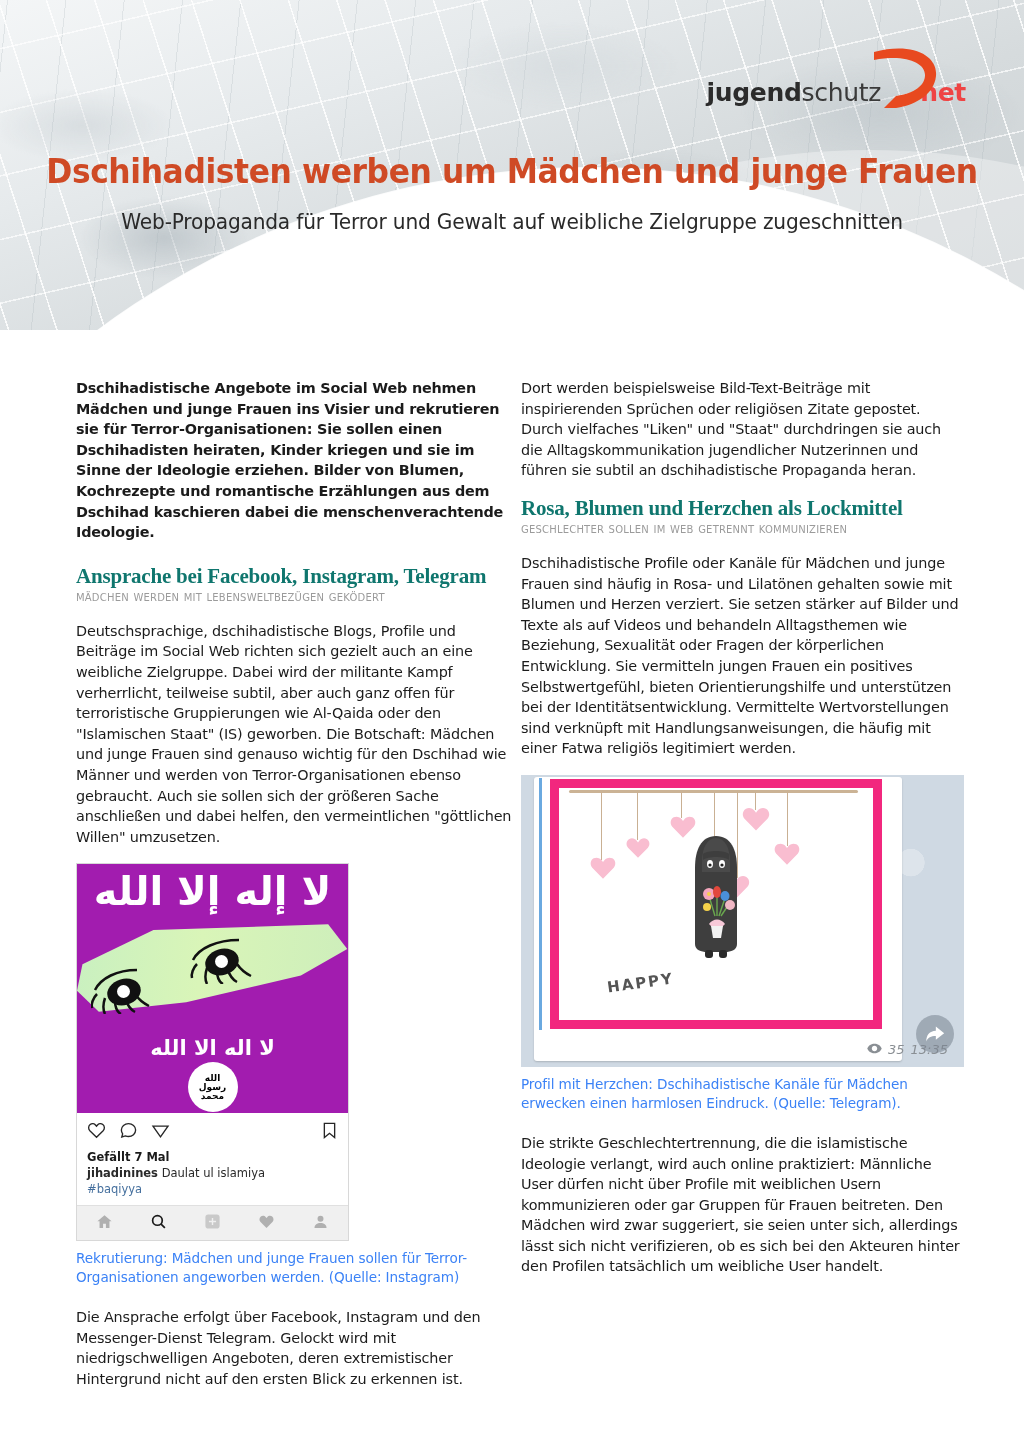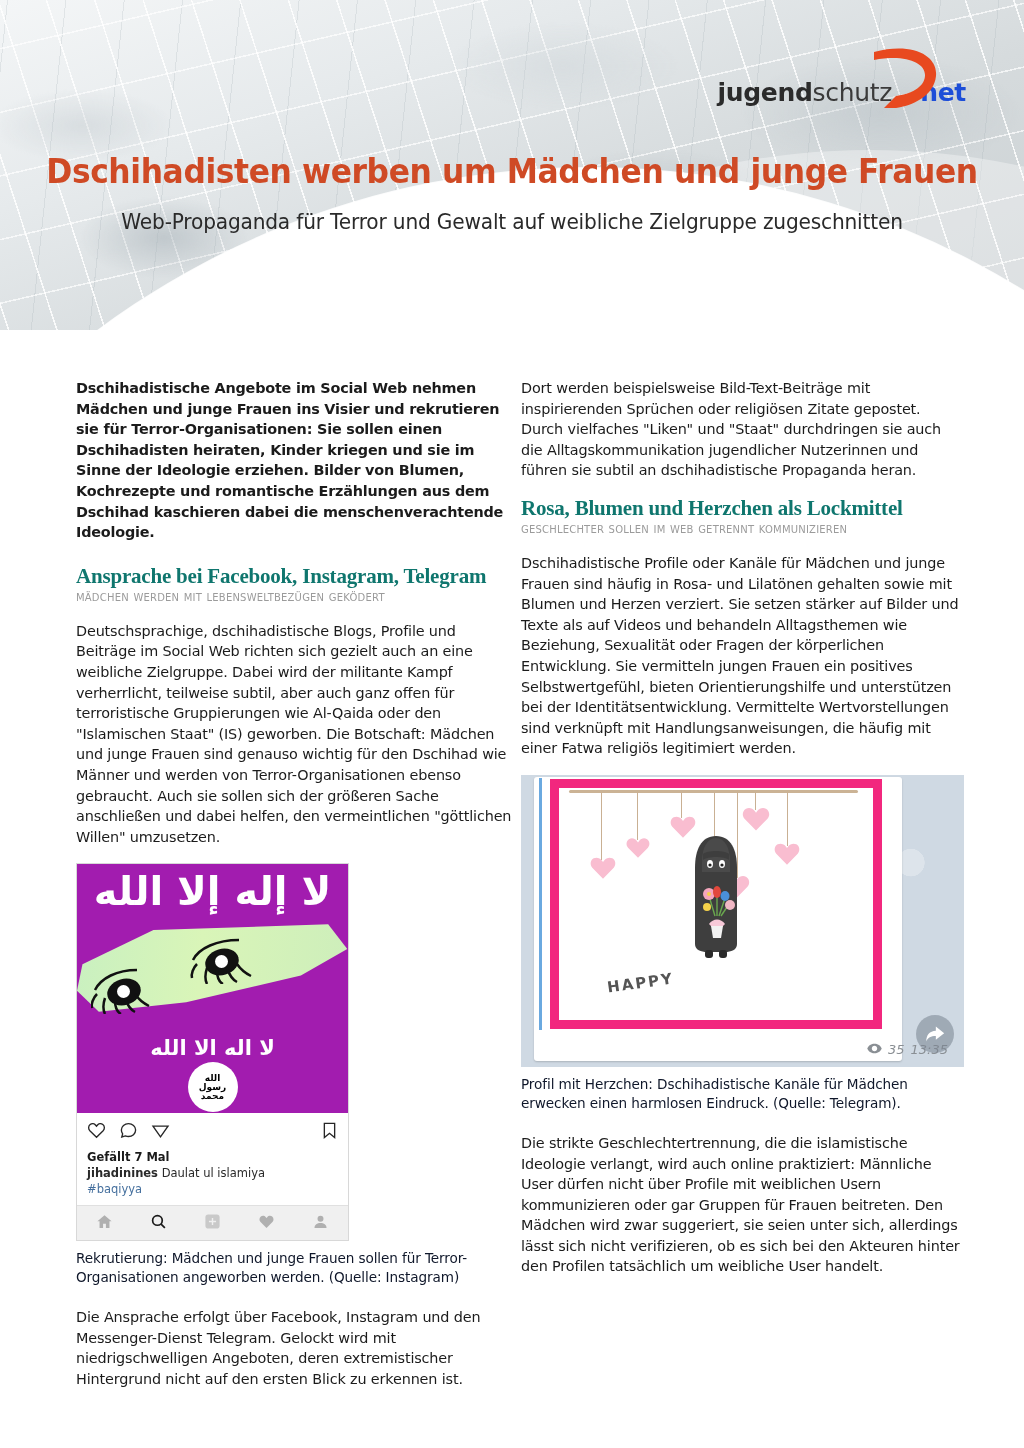--- a/index.html
+++ b/index.html
@@ -53,21 +53,21 @@
   
   .logo{
     position:absolute;right:58px;top:78px;
     display:flex;align-items:baseline;
     font-family:"DejaVu Sans", sans-serif;
     font-size:25px;letter-spacing:-.3px;
     z-index:5;
   }
   .logo .lg1{font-weight:bold;color:#2b2b2b;}
   .logo .lg2{font-weight:normal;color:#3a3a3a;}
-  .logo .lg3{font-weight:bold;color:#1d4ed8;margin-left:28px;}
+  .logo .lg3{font-weight:bold;color:#ef4444;margin-left:39px;}
   .logo .swoosh{
     position:absolute;right:26px;top:-32px;width:74px;height:74px;
   }
 
   
   .title{
     position:absolute;left:0;top:152px;width:1024px;
     text-align:center;
     font-family:"DejaVu Sans", sans-serif;
     font-weight:bold;
@@ -128,21 +128,21 @@
     font-variant:small-caps;
     text-transform:lowercase;
     letter-spacing:0.2px;
     line-height:18px;
   }
   h3.sub::first-letter{font-size:1em;}
   p.caption{
     margin:8px 0 20px 0;
     font-size:13.6px;
     line-height:19px;
-    color:#0f172a;
+    color:#3b82f6;
     letter-spacing:-0.1px;
   }
 
   
   .ig-card{
     width:273px;margin:12px 0 0 0;
     border:1px solid #d8d8d8;
     background:#fff;
     box-sizing:border-box;
   }

